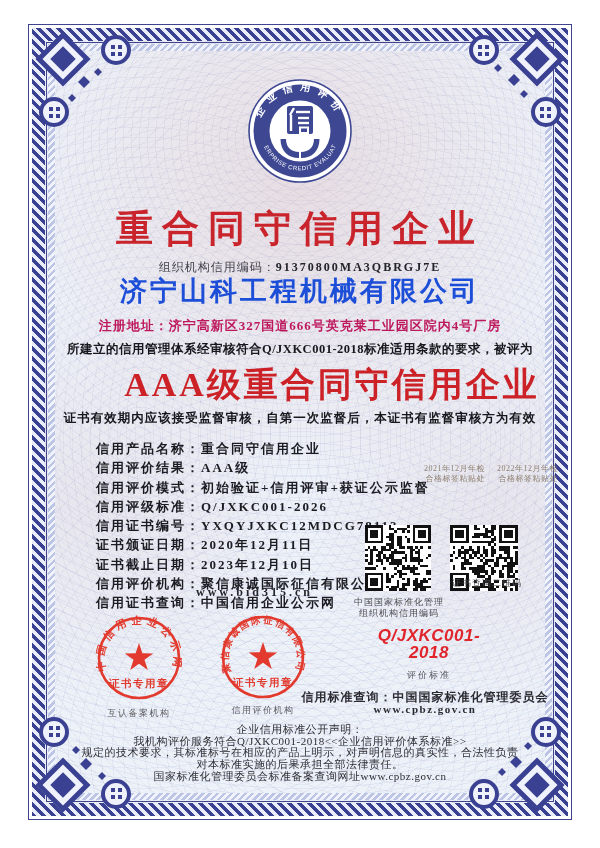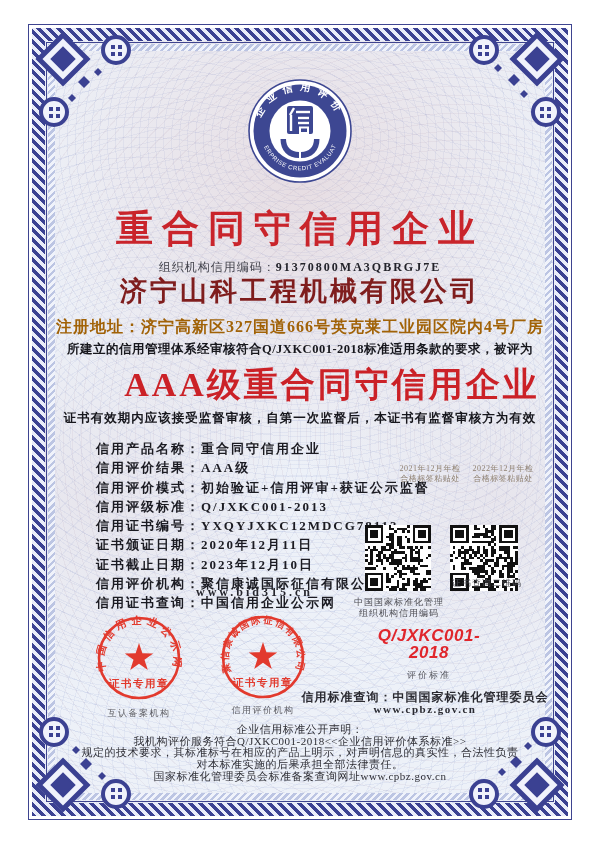--- a/index.html
+++ b/index.html
@@ -30,31 +30,31 @@
   .corner.tl{left:24px;top:20px;}
   .corner.tr{right:24px;top:20px;transform:rotate(90deg);}
   .corner.br{right:24px;bottom:24px;transform:rotate(180deg);}
   .corner.bl{left:24px;bottom:24px;transform:rotate(270deg);}
   
   .abs{position:absolute;z-index:5;}
   .ctr{left:0;width:600px;text-align:center;}
   .title{top:204px;font-size:37px;font-weight:bold;color:#c9242b;letter-spacing:9px;}
   .orgcode{top:259px;font-size:12px;color:#45454e;letter-spacing:1px;}
   .orgcode b{color:#23232a;font-weight:bold;letter-spacing:2px;}
-  .company{top:273px;font-size:27px;font-weight:bold;color:#7f1d1d;letter-spacing:3px;
+  .company{top:273px;font-size:27px;font-weight:bold;color:#1d4ed8;letter-spacing:3px;
         font-family:"Liberation Sans","DejaVu Sans",sans-serif;}
-  .address{top:317px;font-size:16px;font-weight:bold;color:#a16207;letter-spacing:1px;}
+  .address{top:317px;font-size:13px;font-weight:bold;color:#be185d;letter-spacing:1px;}
   .statement{top:341px;font-size:12.5px;font-weight:bold;color:#17171d;letter-spacing:0.5px;}
   .grade{top:362px;font-size:34px;font-weight:bold;color:#cb2127;letter-spacing:3px;padding-left:32px;}
   .validity{top:410px;font-size:12.5px;font-weight:bold;color:#17171d;letter-spacing:1px;}
   .details{left:96px;top:439px;width:330px;}
   .detail-row{font-size:13px;font-weight:bold;color:#1b1b22;letter-spacing:2px;line-height:19.3px;white-space:nowrap;}
   .bid-url{left:112px;top:585px;width:285px;text-align:center;font-size:12px;font-weight:bold;
         color:#26262d;letter-spacing:3px;}
-  .inspect{width:110px;text-align:center;font-size:8px;color:#8f8172;line-height:9.5px;letter-spacing:0.5px;}
+  .inspect{width:110px;text-align:right;font-size:8px;color:#8f8172;line-height:9.5px;letter-spacing:0.5px;}
   .inspect1{left:375px;top:464px;}
   .inspect2{left:448px;top:464px;}
   .qr{position:absolute;z-index:5;}
   .qr-caption{font-size:9px;color:#4c4c52;letter-spacing:1px;text-align:center;line-height:10.5px;}
   .qr-cap-left{left:344px;top:597px;width:110px;}
   .qr-cap-right{left:432px;top:578px;width:110px;}
   .std-no{left:354px;top:627px;width:150px;text-align:center;color:#e0262c;
         font-size:17px;font-weight:bold;font-style:italic;line-height:17px;
         font-family:"Liberation Sans","DejaVu Sans",sans-serif;letter-spacing:0.5px;}
   .std-caption{left:374px;top:669px;width:110px;text-align:center;font-size:9px;color:#55555c;letter-spacing:2px;}
@@ -199,21 +199,21 @@
   <div class="abs ctr company">济宁山科工程机械有限公司</div>
   <div class="abs ctr address">注册地址：济宁高新区327国道666号英克莱工业园区院内4号厂房</div>
   <div class="abs ctr statement">所建立的信用管理体系经审核符合Q/JXKC001-2018标准适用条款的要求，被评为</div>
   <div class="abs ctr grade">AAA级重合同守信用企业</div>
   <div class="abs ctr validity">证书有效期内应该接受监督审核，自第一次监督后，本证书有监督审核方为有效</div>
 
   <div class="abs details">
     <div class="detail-row"><span>信用产品名称：</span><span>重合同守信用企业</span></div>
     <div class="detail-row"><span>信用评价结果：</span><span>AAA级</span></div>
     <div class="detail-row"><span>信用评价模式：</span><span>初始验证+信用评审+获证公示监督</span></div>
-    <div class="detail-row"><span>信用评级标准：</span><span>Q/JXKC001-2013</span></div>
+    <div class="detail-row"><span>信用评级标准：</span><span>Q/JXKC001-2026</span></div>
     <div class="detail-row"><span>信用证书编号：</span><span>YXQYJXKC12MDCG78113</span></div>
     <div class="detail-row"><span>证书颁证日期：</span><span>2020年12月11日</span></div>
     <div class="detail-row"><span>证书截止日期：</span><span>2023年12月10日</span></div>
     <div class="detail-row"><span>信用评价机构：</span><span>聚信康诚国际征信有限公司</span></div>
     <div class="detail-row"><span>信用证书查询：</span><span>中国信用企业公示网</span></div>
   </div>
   <div class="abs bid-url">www.bid315.cn</div>
 
   <div class="abs inspect inspect1">
     <div>2021年12月年检</div>

